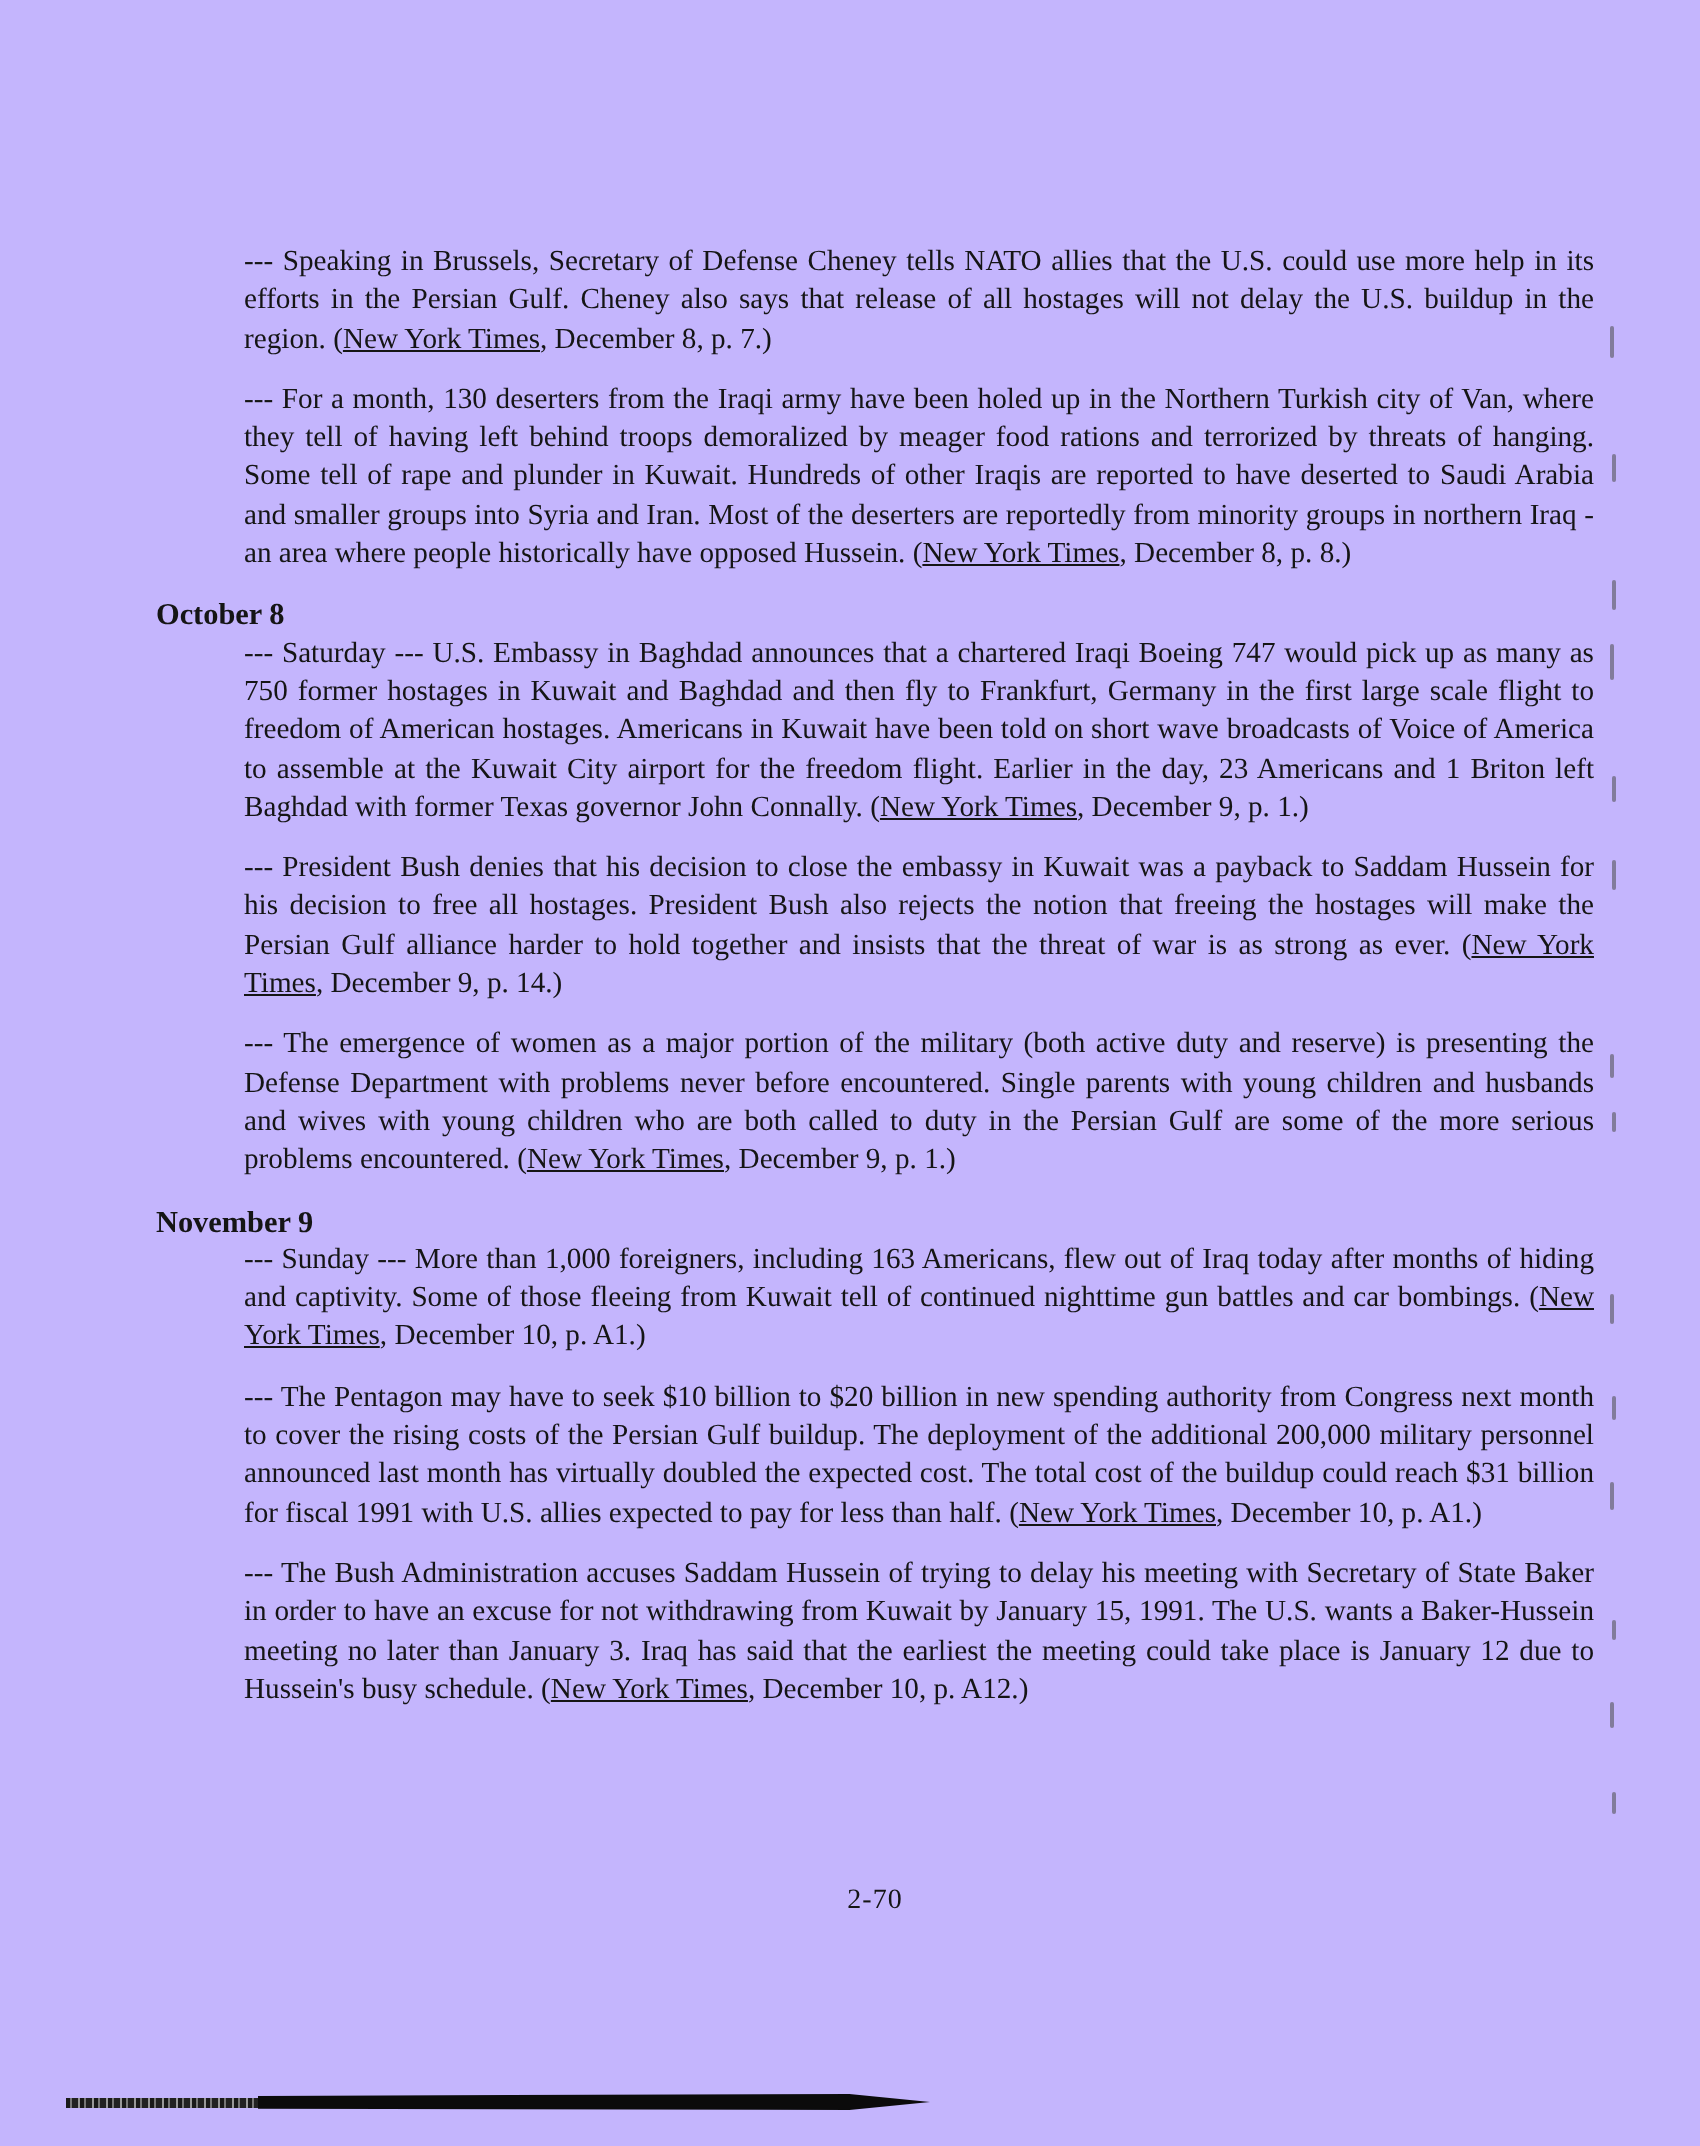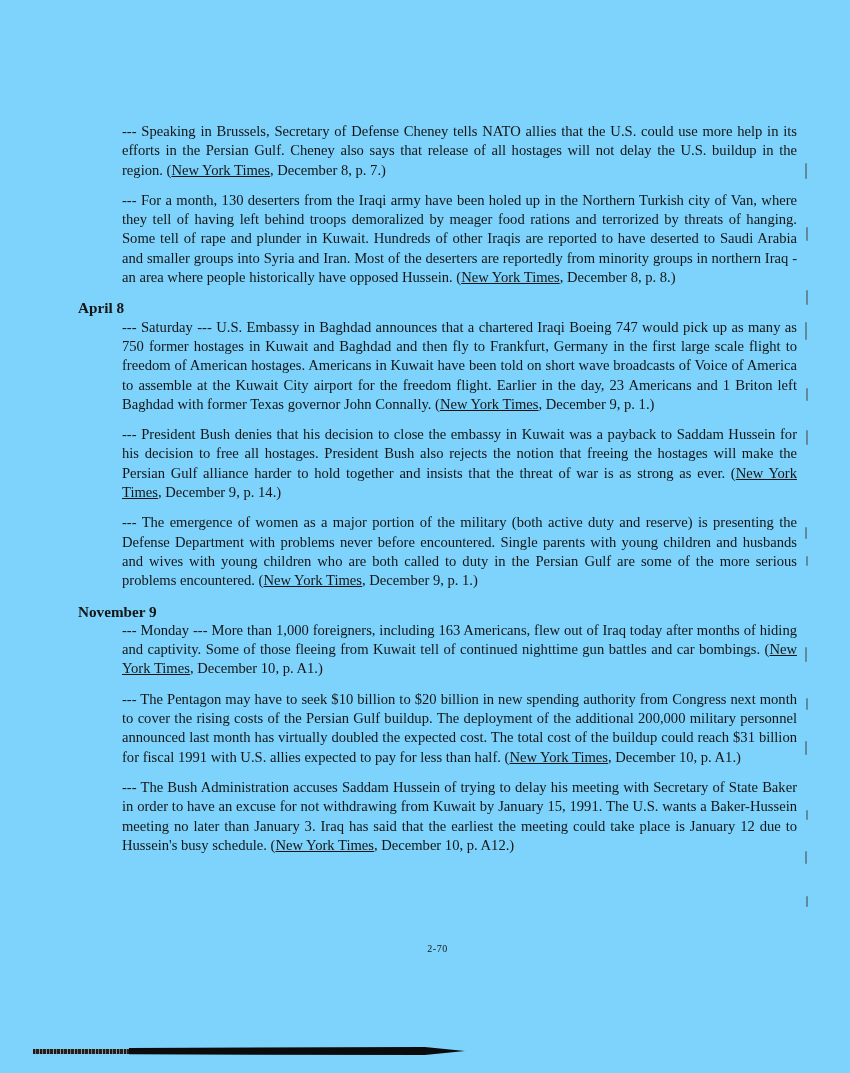--- a/index.html
+++ b/index.html
@@ -1,21 +1,21 @@
 <!DOCTYPE html>
 <html><head>
 <meta charset="utf-8">
 <style>
   * { box-sizing: border-box; margin: 0; padding: 0; }
   html, body { background: #ffffff; }
   .page {
     position: relative;
     width: 850px;
     height: 1073px;
-    background: #7dd3fc;
+    background: #c4b5fd;
     font-family: "Liberation Serif", "DejaVu Serif", serif;
     color: #151515;
     overflow: hidden;
   }
   .content {
     position: absolute;
     top: 122px;
     left: 78px;
     width: 719px;
     font-size: 14.6px;
@@ -31,21 +31,21 @@
     font-size: 15.2px;
     line-height: 19.3px;
   }
   .cite { text-decoration: underline; }
   .page-number {
     position: absolute;
     top: 943px;
     left: 78px;
     width: 719px;
     text-align: center;
-    font-size: 10px;
+    font-size: 14px;
     letter-spacing: 0.5px;
   }
   
   .scan-line {
     position: absolute;
     left: 33px;
     top: 1047px;
     width: 432px;
     height: 8px;
   }
@@ -72,26 +72,26 @@
   }
 </style>
 </head>
 <body>
 
 <div class="page">
 
   <div class="content">
       <p class="para"><span>--- Speaking in Brussels, Secretary of Defense Cheney tells NATO allies that the U.S. could use more help in its efforts in the Persian Gulf. Cheney also says that release of all hostages will not delay the U.S. buildup in the region. (</span><span class="cite">New York Times</span><span>, December 8, p. 7.)</span></p>
       <p class="para"><span>--- For a month, 130 deserters from the Iraqi army have been holed up in the Northern Turkish city of Van, where they tell of having left behind troops demoralized by meager food rations and terrorized by threats of hanging. Some tell of rape and plunder in Kuwait. Hundreds of other Iraqis are reported to have deserted to Saudi Arabia and smaller groups into Syria and Iran. Most of the deserters are reportedly from minority groups in northern Iraq - an area where people historically have opposed Hussein. (</span><span class="cite">New York Times</span><span>, December 8, p. 8.)</span></p>
-      <div class="section-heading">April 8</div>
+      <div class="section-heading">October 8</div>
       <p class="para"><span>--- Saturday --- U.S. Embassy in Baghdad announces that a chartered Iraqi Boeing 747 would pick up as many as 750 former hostages in Kuwait and Baghdad and then fly to Frankfurt, Germany in the first large scale flight to freedom of American hostages. Americans in Kuwait have been told on short wave broadcasts of Voice of America to assemble at the Kuwait City airport for the freedom flight. Earlier in the day, 23 Americans and 1 Briton left Baghdad with former Texas governor John Connally. (</span><span class="cite">New York Times</span><span>, December 9, p. 1.)</span></p>
       <p class="para"><span>--- President Bush denies that his decision to close the embassy in Kuwait was a payback to Saddam Hussein for his decision to free all hostages. President Bush also rejects the notion that freeing the hostages will make the Persian Gulf alliance harder to hold together and insists that the threat of war is as strong as ever. (</span><span class="cite">New York Times</span><span>, December 9, p. 14.)</span></p>
       <p class="para"><span>--- The emergence of women as a major portion of the military (both active duty and reserve) is presenting the Defense Department with problems never before encountered. Single parents with young children and husbands and wives with young children who are both called to duty in the Persian Gulf are some of the more serious problems encountered. (</span><span class="cite">New York Times</span><span>, December 9, p. 1.)</span></p>
       <div class="section-heading">November 9</div>
-      <p class="para"><span>--- Monday --- More than 1,000 foreigners, including 163 Americans, flew out of Iraq today after months of hiding and captivity. Some of those fleeing from Kuwait tell of continued nighttime gun battles and car bombings. (</span><span class="cite">New York Times</span><span>, December 10, p. A1.)</span></p>
+      <p class="para"><span>--- Sunday --- More than 1,000 foreigners, including 163 Americans, flew out of Iraq today after months of hiding and captivity. Some of those fleeing from Kuwait tell of continued nighttime gun battles and car bombings. (</span><span class="cite">New York Times</span><span>, December 10, p. A1.)</span></p>
       <p class="para"><span>--- The Pentagon may have to seek $10 billion to $20 billion in new spending authority from Congress next month to cover the rising costs of the Persian Gulf buildup. The deployment of the additional 200,000 military personnel announced last month has virtually doubled the expected cost. The total cost of the buildup could reach $31 billion for fiscal 1991 with U.S. allies expected to pay for less than half. (</span><span class="cite">New York Times</span><span>, December 10, p. A1.)</span></p>
       <p class="para"><span>--- The Bush Administration accuses Saddam Hussein of trying to delay his meeting with Secretary of State Baker in order to have an excuse for not withdrawing from Kuwait by January 15, 1991. The U.S. wants a Baker-Hussein meeting no later than January 3. Iraq has said that the earliest the meeting could take place is January 12 due to Hussein's busy schedule. (</span><span class="cite">New York Times</span><span>, December 10, p. A12.)</span></p>
     </div>
 
   <div class="page-number">2-70</div>
 
   <div class="scan-line">
     <span class="speckle"></span>
     <span class="solid"></span>
   </div>

